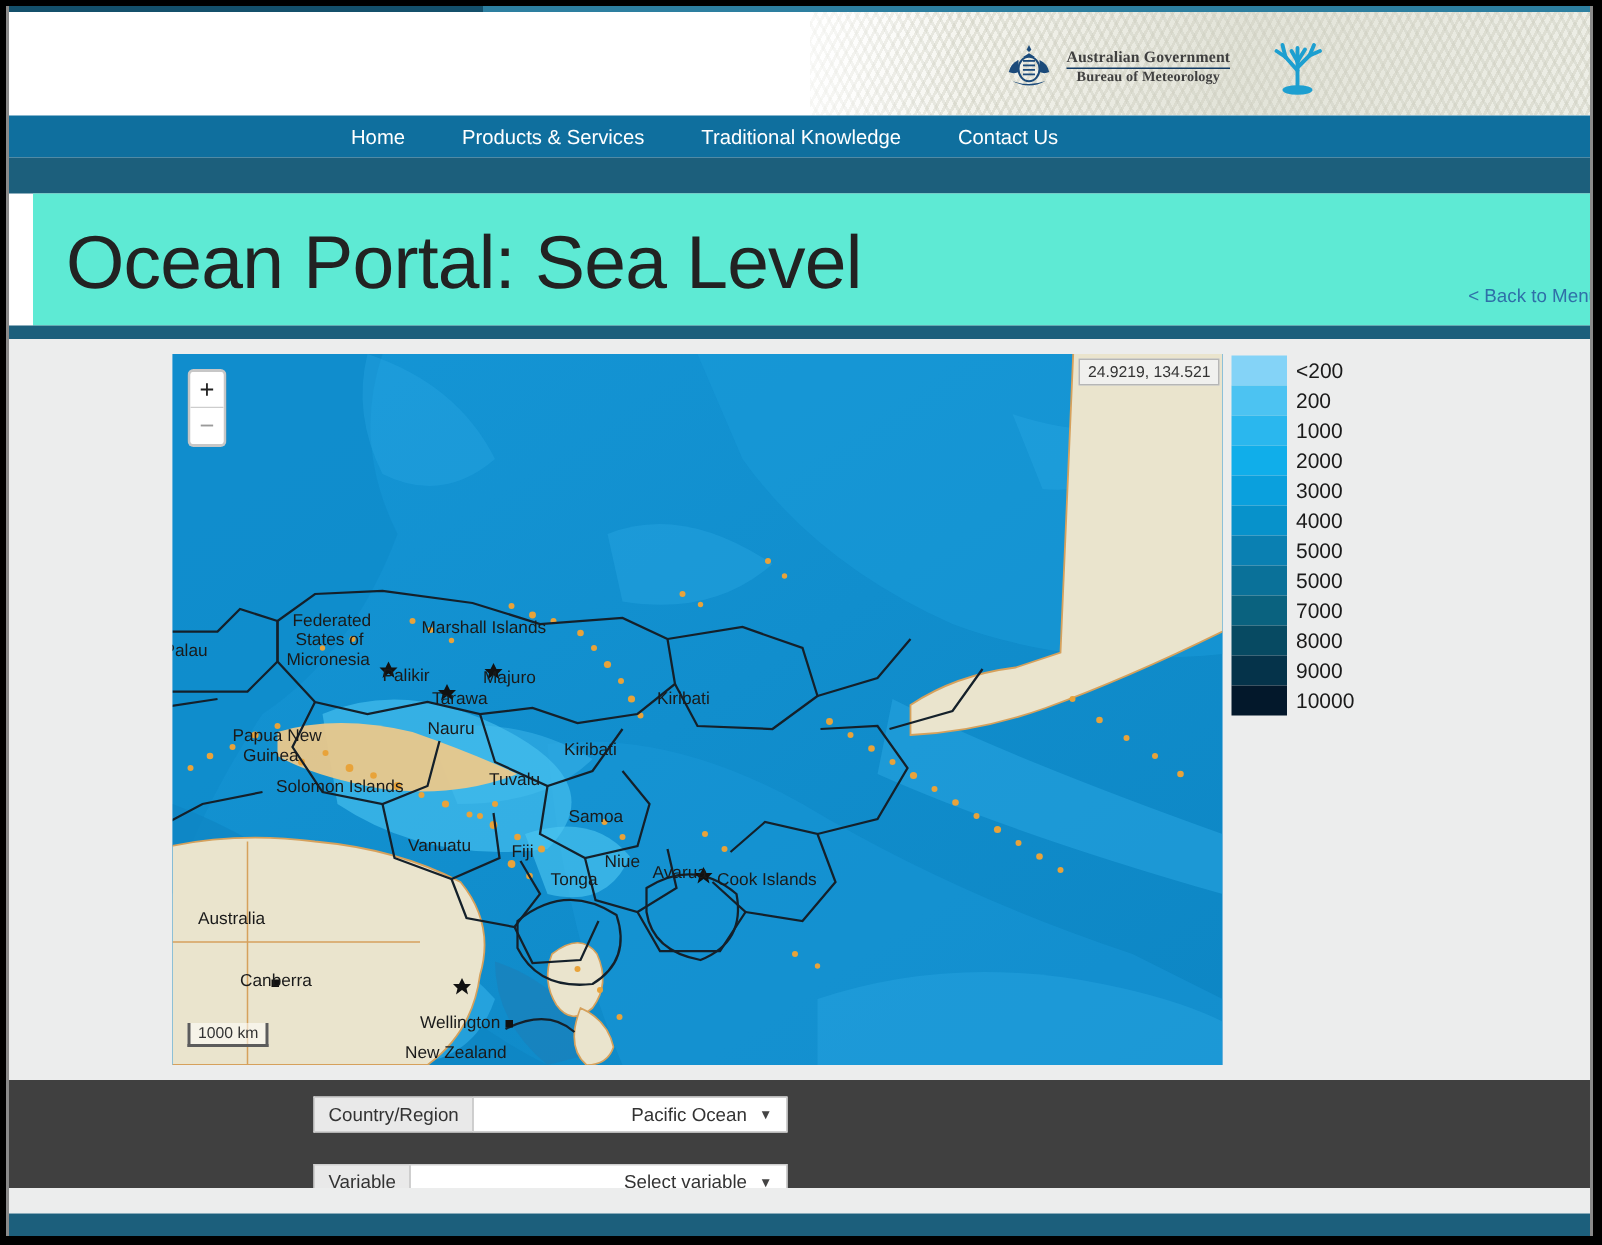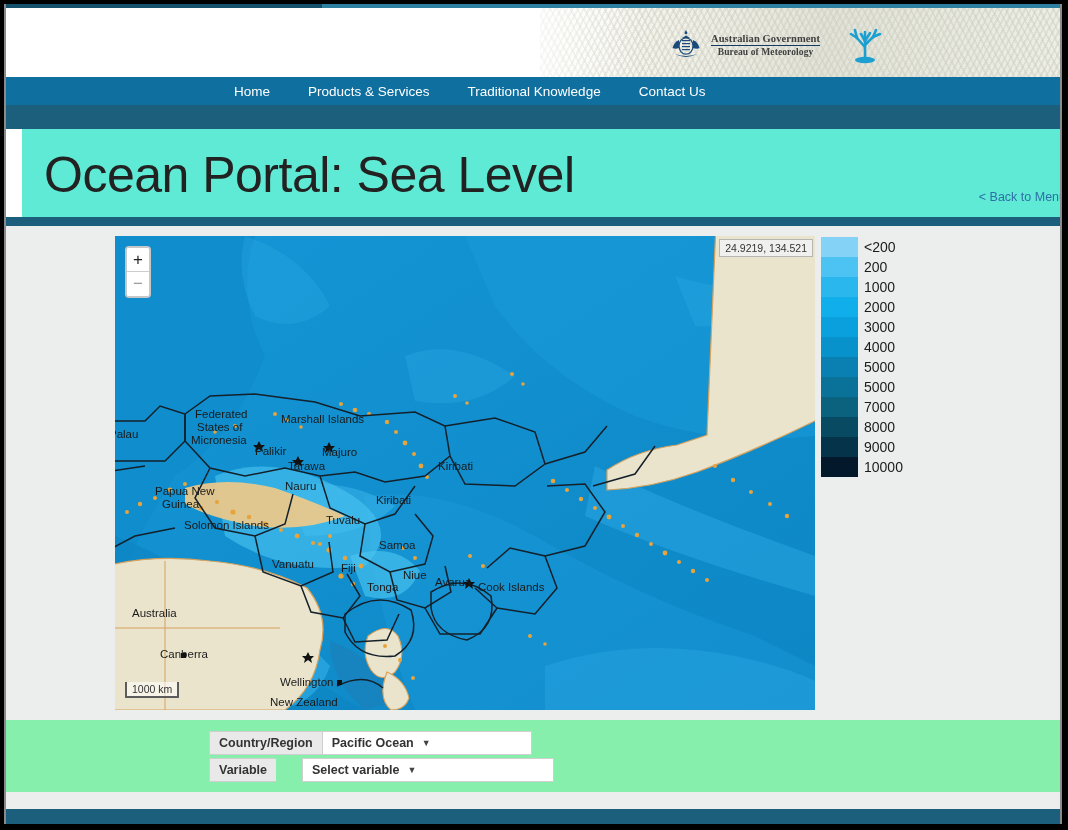--- a/index.html
+++ b/index.html
@@ -189,41 +189,40 @@
     height: 20px; line-height: 20px;
     font-size: 14px; color: #1b1b1b;
     text-align: left; width: 53px;
     white-space: nowrap;
   }
 
   
   .form-area {
     position: absolute; left: 0; top: 716px;
     width: 100%; height: 72px;
-    background: #86efac;
-    font-weight: bold;
+    background: #404040;
   }
   .form-row { position: absolute; display: flex; align-items: stretch; }
   .row1 { left: 203px; top: 11px; }
-  .row2 { left: 203px; top: 38px; gap: 26px; }
+  .row2 { left: 203px; top: 56px; }
   .field-label {
     background: #e9e9e9;
     border: 1px solid #cfcfcf;
     border-right: none;
     font-size: 12.5px; color: #333;
     padding: 4px 9px;
     display: flex; align-items: center;
     white-space: nowrap;
   }
   .field-select {
     background: #ffffff;
     border: 1px solid #cfcfcf;
     font-size: 12.5px; color: #333;
     padding: 4px 9px;
-    display: flex; align-items: center; justify-content: flex-start;
+    display: flex; align-items: center; justify-content: flex-end;
     cursor: pointer;
   }
   .sel-w1 { width: 210px; }
   .sel-w2 { width: 252px; }
   .caret { font-size: 9px; color: #444; margin-left: 8px; }
 
   
   .footer-light {
     position: absolute; left: 0; top: 788px;
     width: 100%; height: 17px;

